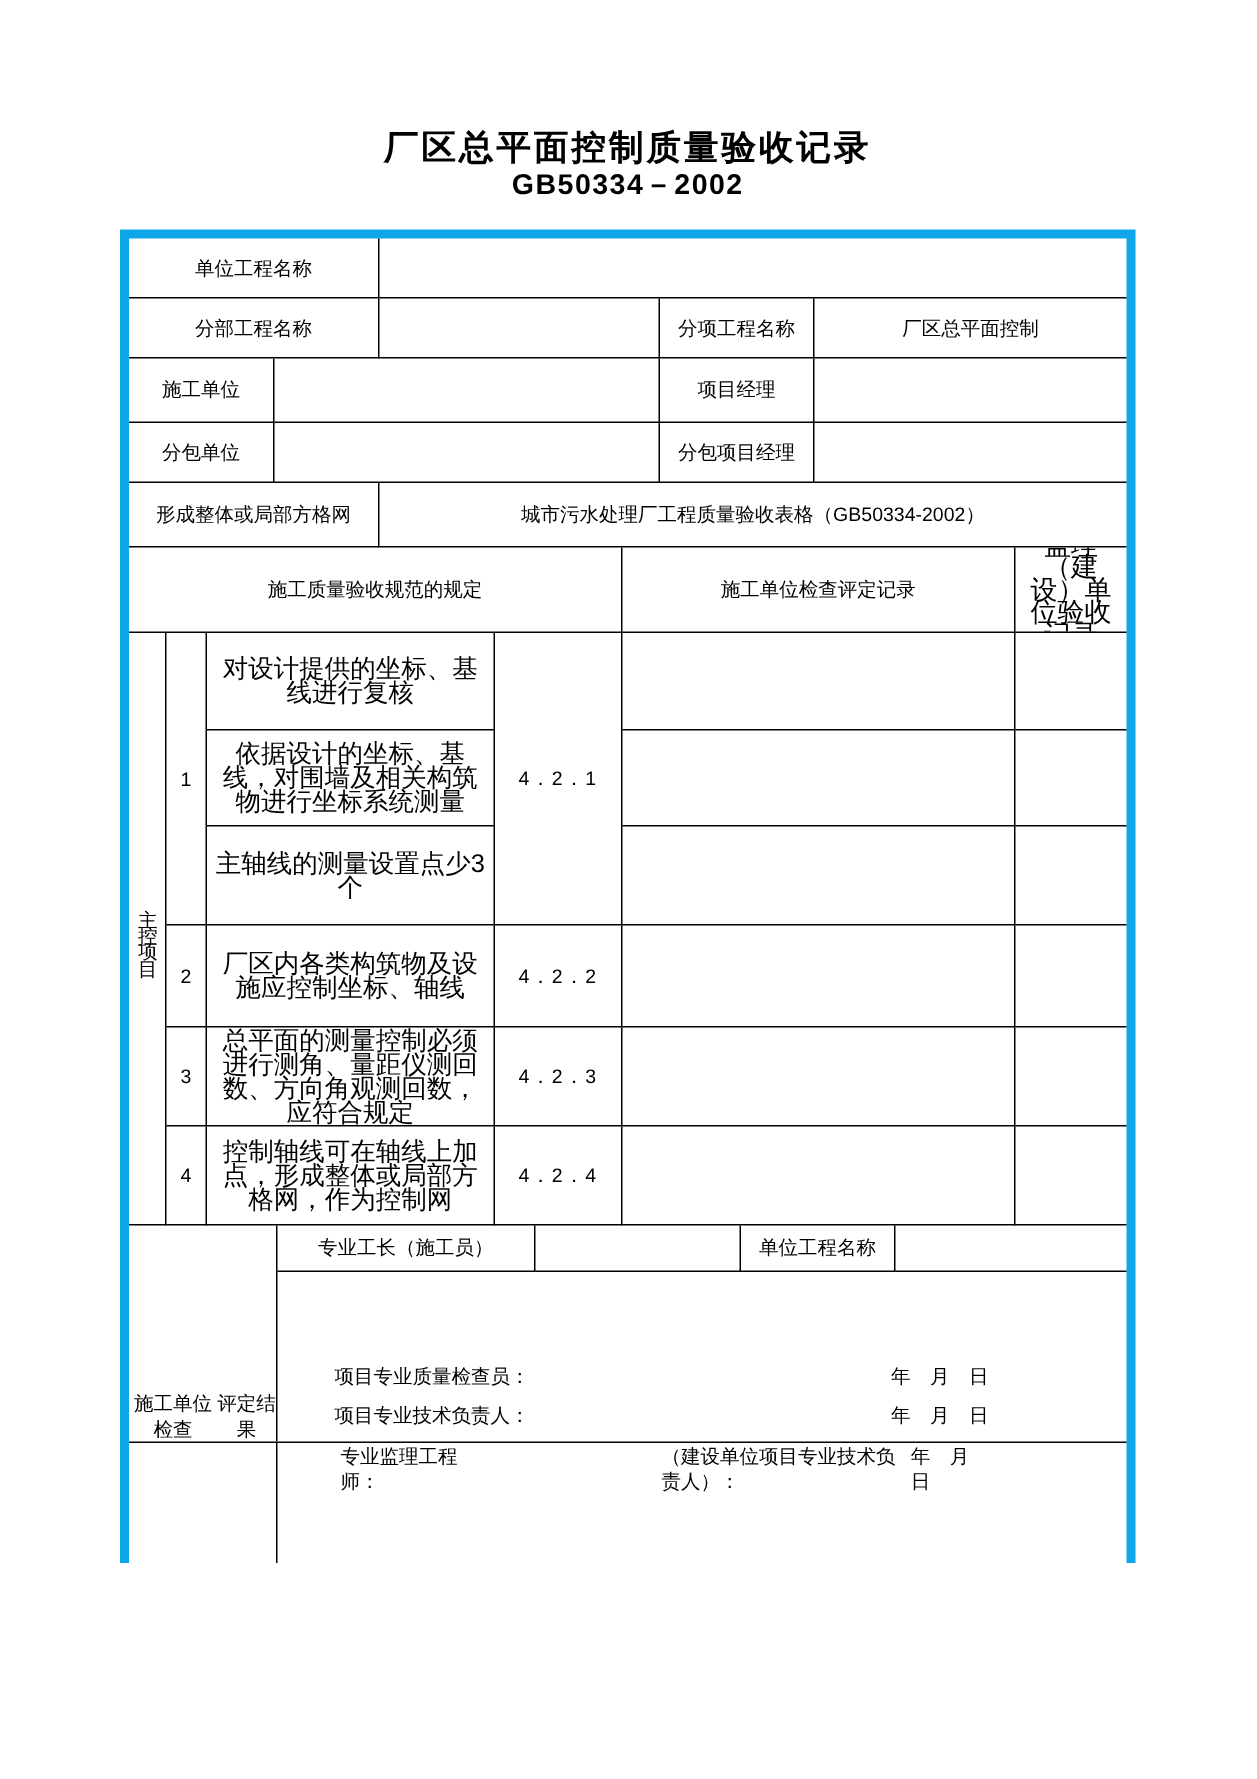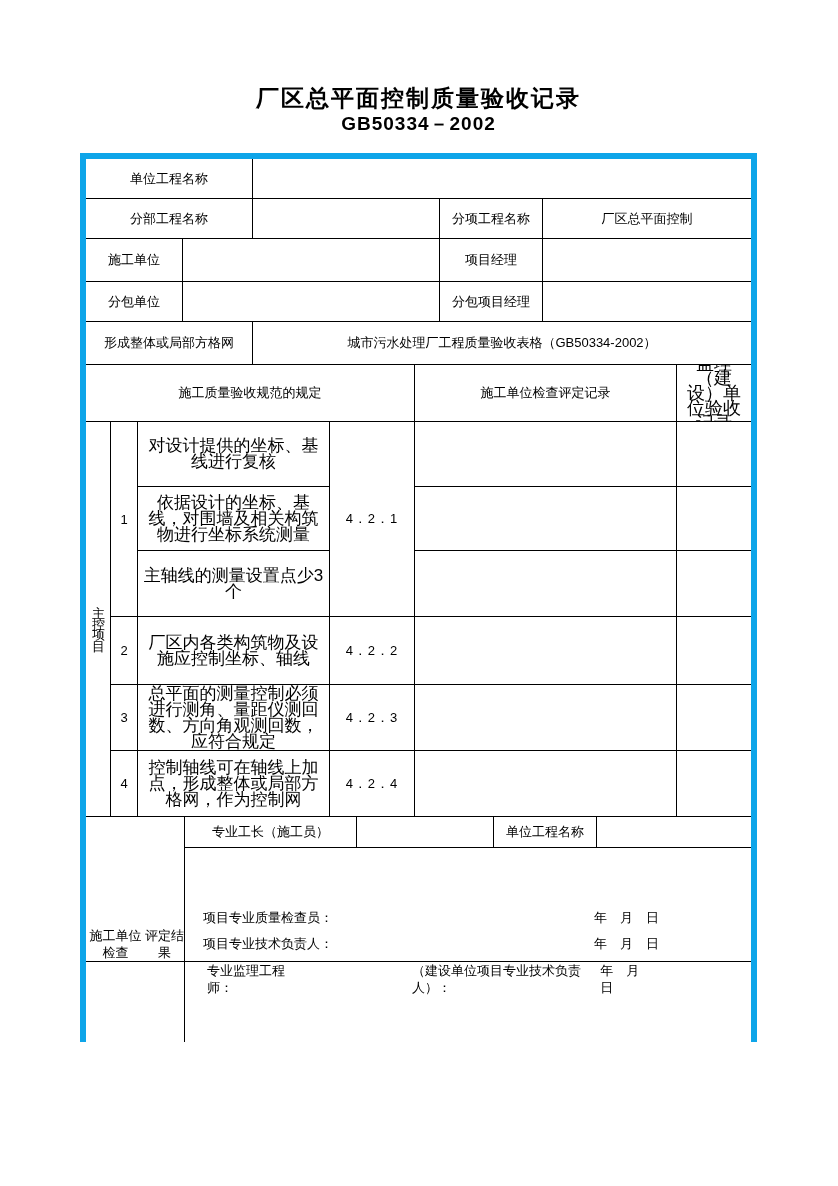--- a/index.html
+++ b/index.html
@@ -110,20 +110,21 @@
     justify-content: flex-end;
     gap: 9px;
     padding-bottom: 9px;
   }
   .sig-line {
     display: flex;
     justify-content: space-between;
     padding-left: 18px;
     padding-right: 92px;
     line-height: 17px;
+    margin-left: 20px;
   }
   .sig-line.indent1 { padding-left: 22px; }
   .sig-line.indent0 { padding-left: 4px; justify-content: space-between; }
   .e-area {
     flex: 1 1 auto;
     display: flex; flex-direction: row;
     justify-content: flex-end;
     gap: 15px;
     padding-bottom: 11px;
   }

